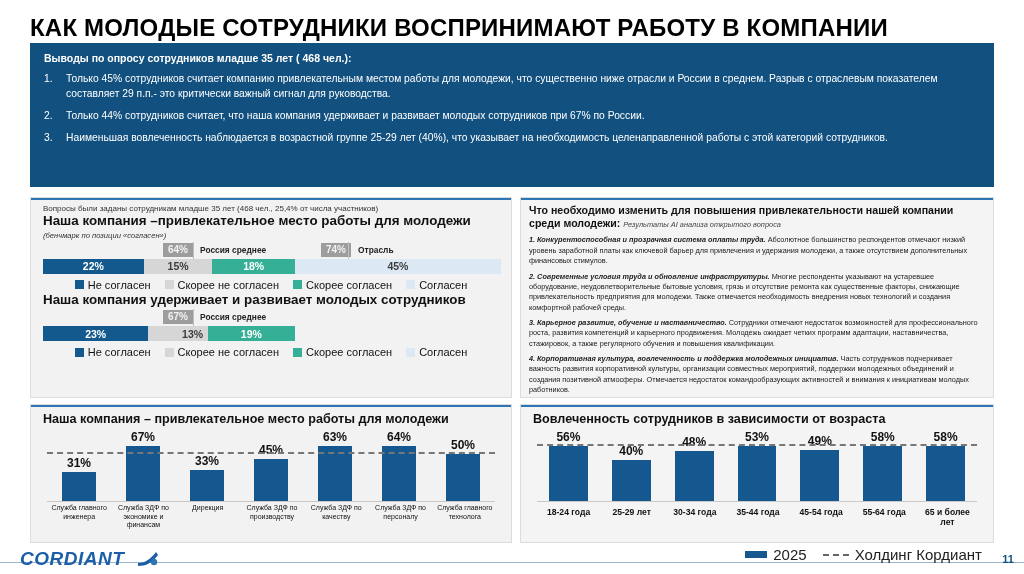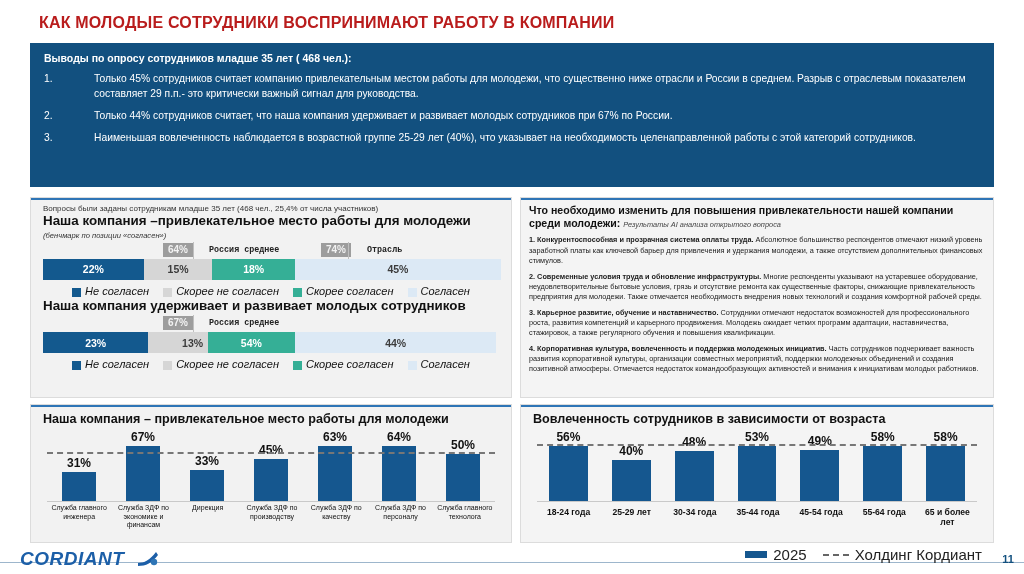--- a/index.html
+++ b/index.html
@@ -7,35 +7,35 @@
   html, body {
     width: 1024px; height: 574px;
     background: #ffffff;
     font-family: "Liberation Sans", sans-serif;
     overflow: hidden;
   }
   .slide { position: relative; width: 1024px; height: 574px; background:#fff; }
 
   
   .slide-title {
-    position: absolute; left: 39px; top: 14px;
-    font-size: 16px; font-weight: bold; letter-spacing: .2px;
-    color: #b91c1c; white-space: nowrap;
+    position: absolute; left: 30px; top: 14px;
+    font-size: 24px; font-weight: bold; letter-spacing: .2px;
+    color: #000000; white-space: nowrap;
   }
 
   
   .conclusions {
     position: absolute; left: 30px; top: 43px; width: 964px; height: 144px;
     background: #12507F; color: #fff; padding: 9px 14px 0 14px;
   }
   .concl-head { font-size: 10.5px; font-weight: bold; margin-bottom: 8px; }
   .concl-list { list-style: none; }
   .concl-item { display: flex; font-size: 10.3px; line-height: 1.45; margin-bottom: 7px; }
   .concl-num { width: 22px; flex: 0 0 22px; }
-  .concl-text { flex: 1; margin-left: 28px; }
+  .concl-text { flex: 1; }
 
   
   .panel {
     position: absolute; background: #F2F2F2; border: 1px solid #DCDCDC;
   }
   .panel.left-mid  { left: 30px;  top: 197px; width: 482px; height: 201px; }
   .panel.right-mid { left: 520px; top: 197px; width: 474px; height: 201px; }
   .panel.left-bot  { left: 30px;  top: 404px; width: 482px; height: 139px; }
   .panel.right-bot { left: 520px; top: 404px; width: 474px; height: 139px; }
   .panel.right-mid, .panel.right-bot { background:#F4F4F4; }
@@ -52,46 +52,46 @@
   .survey-sub {
     font-size: 7.6px; font-style: italic; color: #333; margin-left: 12px; margin-top: 2px;
   }
 
   .bench-row { position: relative; height: 17px; margin: 2px 0 0 0; }
   .bench { position: absolute; top: 1px; display:flex; align-items:center; }
   .bench-val {
     background: #9D9D9D; color: #F2F2F2; font-size: 10px; font-weight: bold;
     padding: 1px 5px 2px 5px; line-height: 1.1;
   }
-  .bench-label { font-size: 8.4px; font-weight: bold; color:#222; margin-left: 16px; white-space: nowrap; font-family: Liberation Mono, monospace; }
+  .bench-label { font-size: 8.4px; font-weight: bold; color:#222; margin-left: 7px; white-space: nowrap; }
 
   .stackwrap { position: relative; margin-left: 12px; width: 458px; }
-  .stackbar { position: relative; display: flex; height: 21px; width: 100%; }
+  .stackbar { position: relative; display: flex; height: 15px; width: 100%; }
   .seg { display:flex; align-items:center; justify-content:center; font-size: 10.5px; font-weight: bold; }
   .seg.s1 { background: #13598E; color: #fff; }
   .seg.s2 { background: #D6D6D6; color: #3C3C3C; }
   .seg.s3 { background: #35AF96; color: #fff; }
   .seg.s4 { background: #DCE9F5; color: #3C3C3C; }
 
   .tick { position: absolute; top: -17px; width: 1px; height: 17px; background: #BFBFBF; }
 
   .legend { display:flex; justify-content:center; gap: 14px; margin-top: 5px; }
-  .legend-item { display:flex; align-items:flex-end; font-size: 11px; color:#111;font-style:italic; }
+  .legend-item { display:flex; align-items:center; font-size: 11px; color:#111; }
   .legend-sw { width: 9px; height: 9px; margin-right: 4px; display:inline-block; }
   .sw1 { background:#13598E; } .sw2 { background:#D6D6D6; }
   .sw3 { background:#35AF96; } .sw4 { background:#DCE9F5; }
 
   
   .ai-head {
     font-size: 10.6px; font-weight: bold; color: #111; line-height: 1.25;
     margin: 6px 8px 0 8px;
   }
   .ai-head .ai-sub { font-size: 7.4px; font-style: italic; font-weight: normal; color:#444; }
   .ai-para { font-size: 7.3px; line-height: 1.42; color: #1a1a1a; margin: 5px 8px 0 8px; text-align: left; }
-  .ai-para b { font-weight: bold; }
+  .ai-para b { font-weight: bold; font-style: italic; }
 
   
   .chart-title {
     font-size: 12.6px; font-weight: bold; color: #111; margin: 7px 0 0 12px;
   }
   .chart-area { position: relative; margin: 0 10px; height: 104px; }
   .bars { position: absolute; left: 6px; right: 6px; top: 4px; bottom: 28px; display: flex; align-items: flex-end; }
   .bar-col { flex: 1; display: flex; flex-direction: column; justify-content: flex-end; align-items: center; height: 100%; position: relative; }
   .bar-val { font-size: 12px; font-weight: bold; color: #111; margin-bottom: 2px; }
   .bar-rect { width: 52%; background: #15578F; }
@@ -197,22 +197,21 @@
         <span class="bench-val">67%</span>
         <span class="bench-label">Россия среднее</span>
       </div>
     </div>
 
     <div class="stackwrap">
       <div class="tick" style="left:150px"></div>
       <div class="stackbar" id="stack2">
           <div class="seg s1" style="width: 23%;">23%</div>
           <div class="seg s2" style="width: 13%; padding-left: 29px;">13%</div>
-          <div class="seg s3" style="width: 19%;">54%</div>
-          <div class="seg s4" style="width: 44%;">44%</div>
+          <div class="seg s3" style="width: 19%;">19%</div>
         </div>
     </div>
 
     <div class="legend" id="legend2">
         <span class="legend-item">
           <span class="legend-sw sw1"></span>
           <span>Не согласен</span>
         </span>
         <span class="legend-item">
           <span class="legend-sw sw2"></span>

